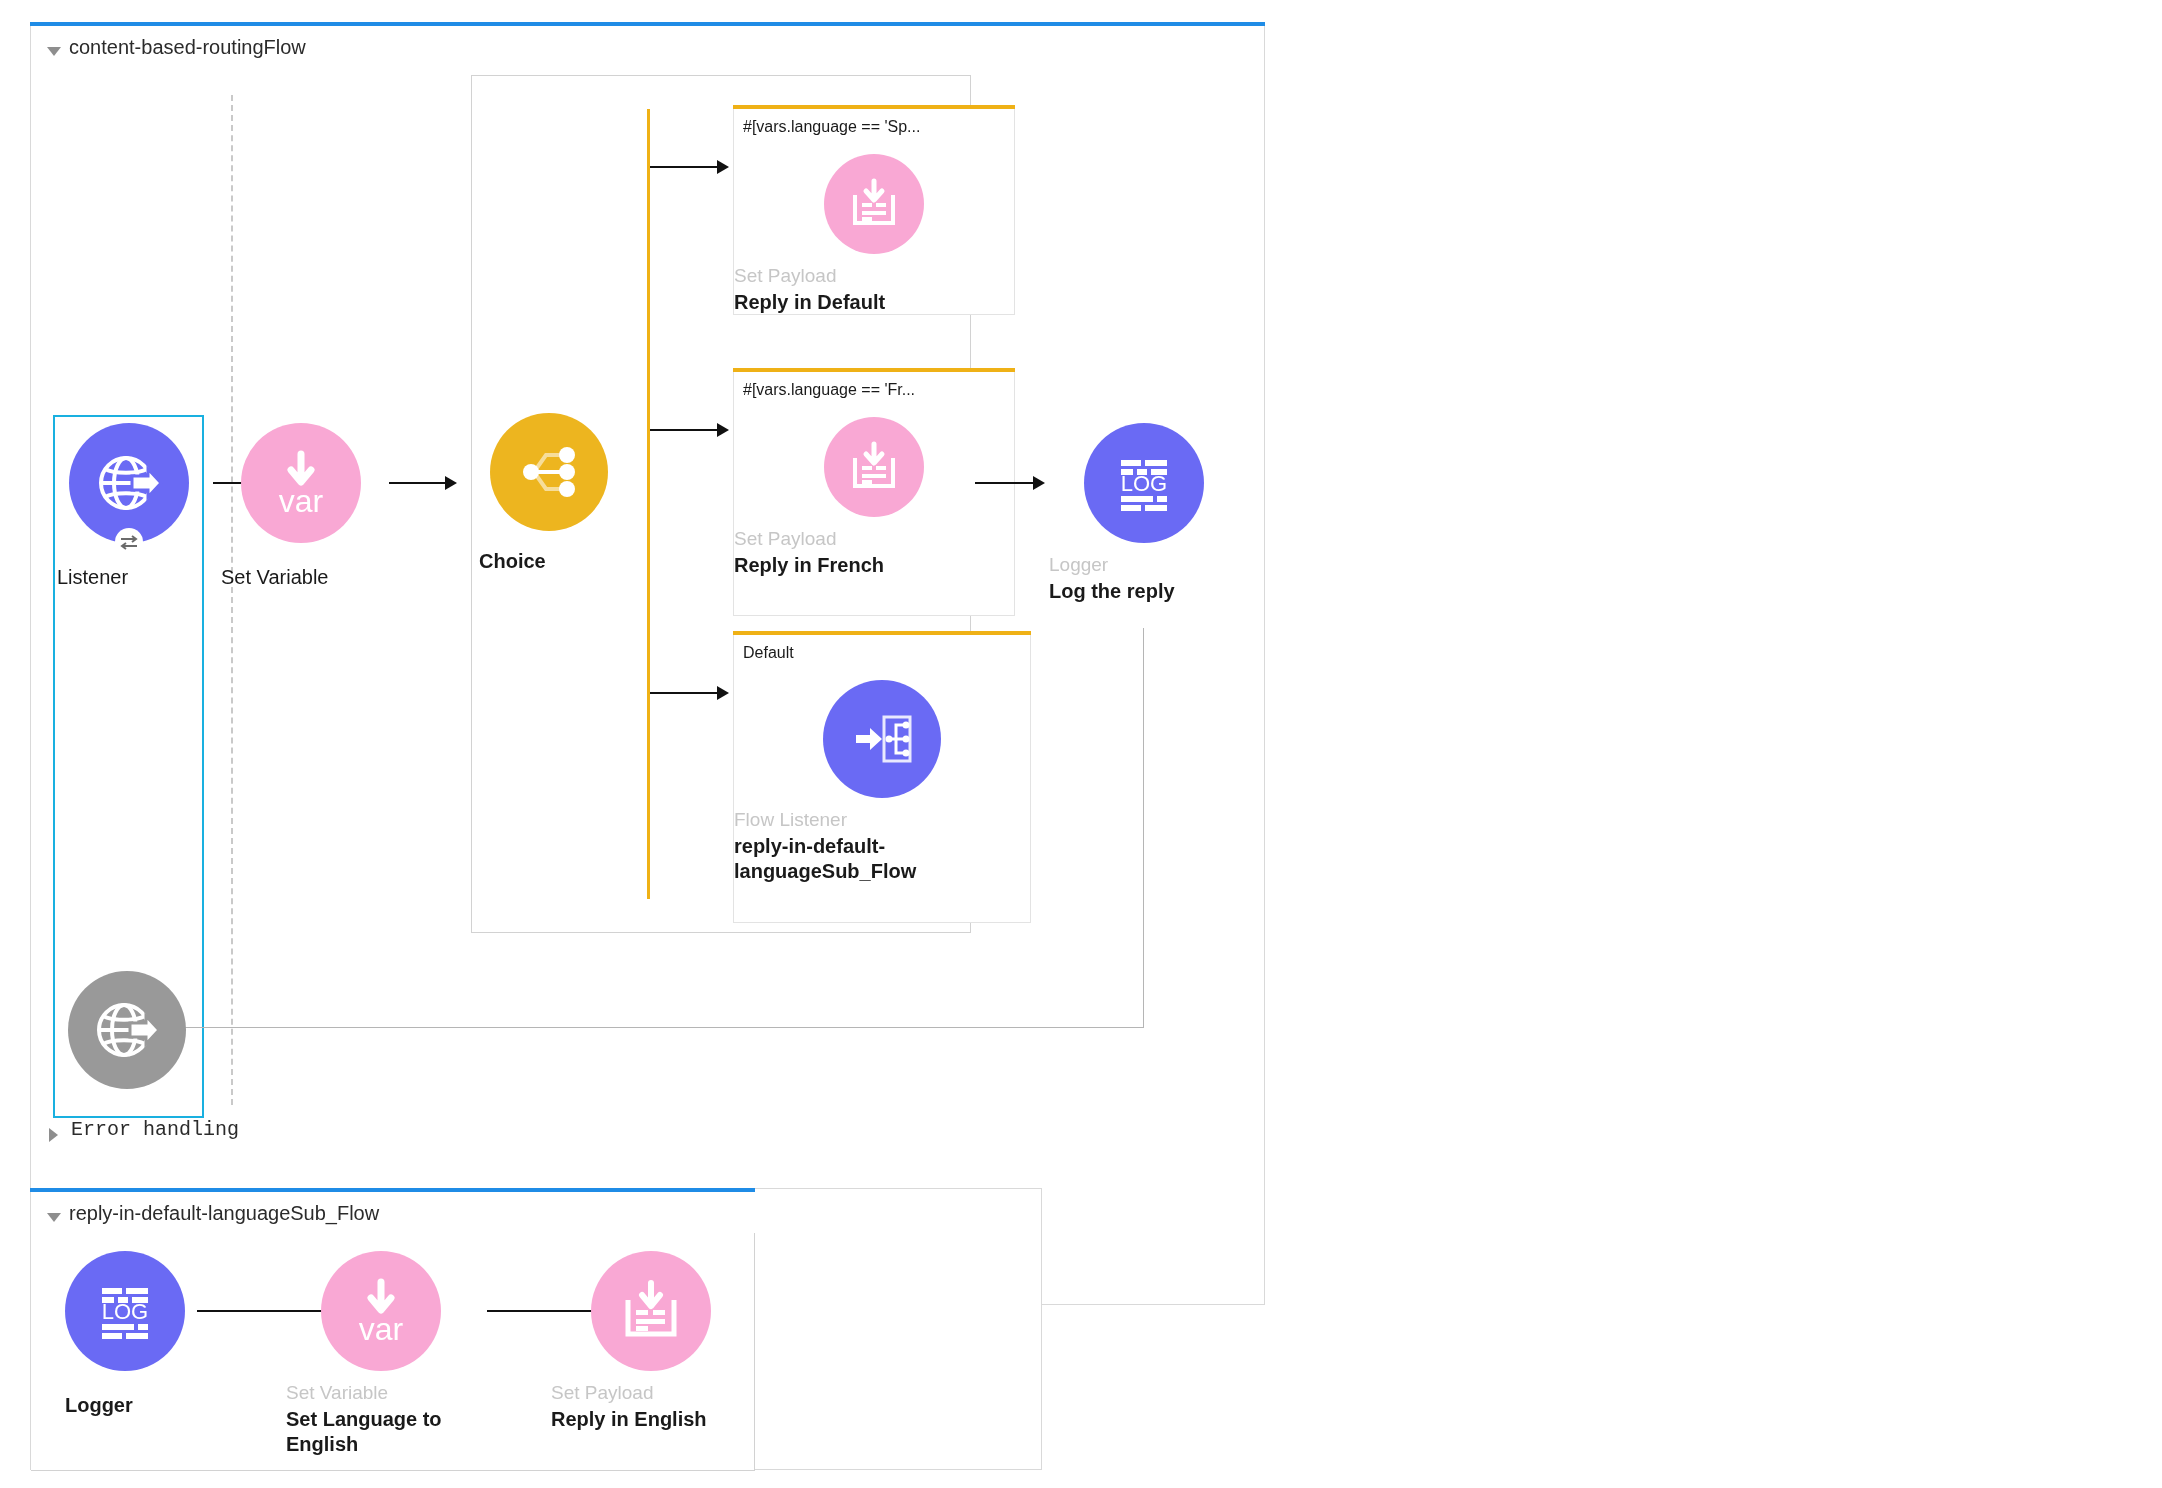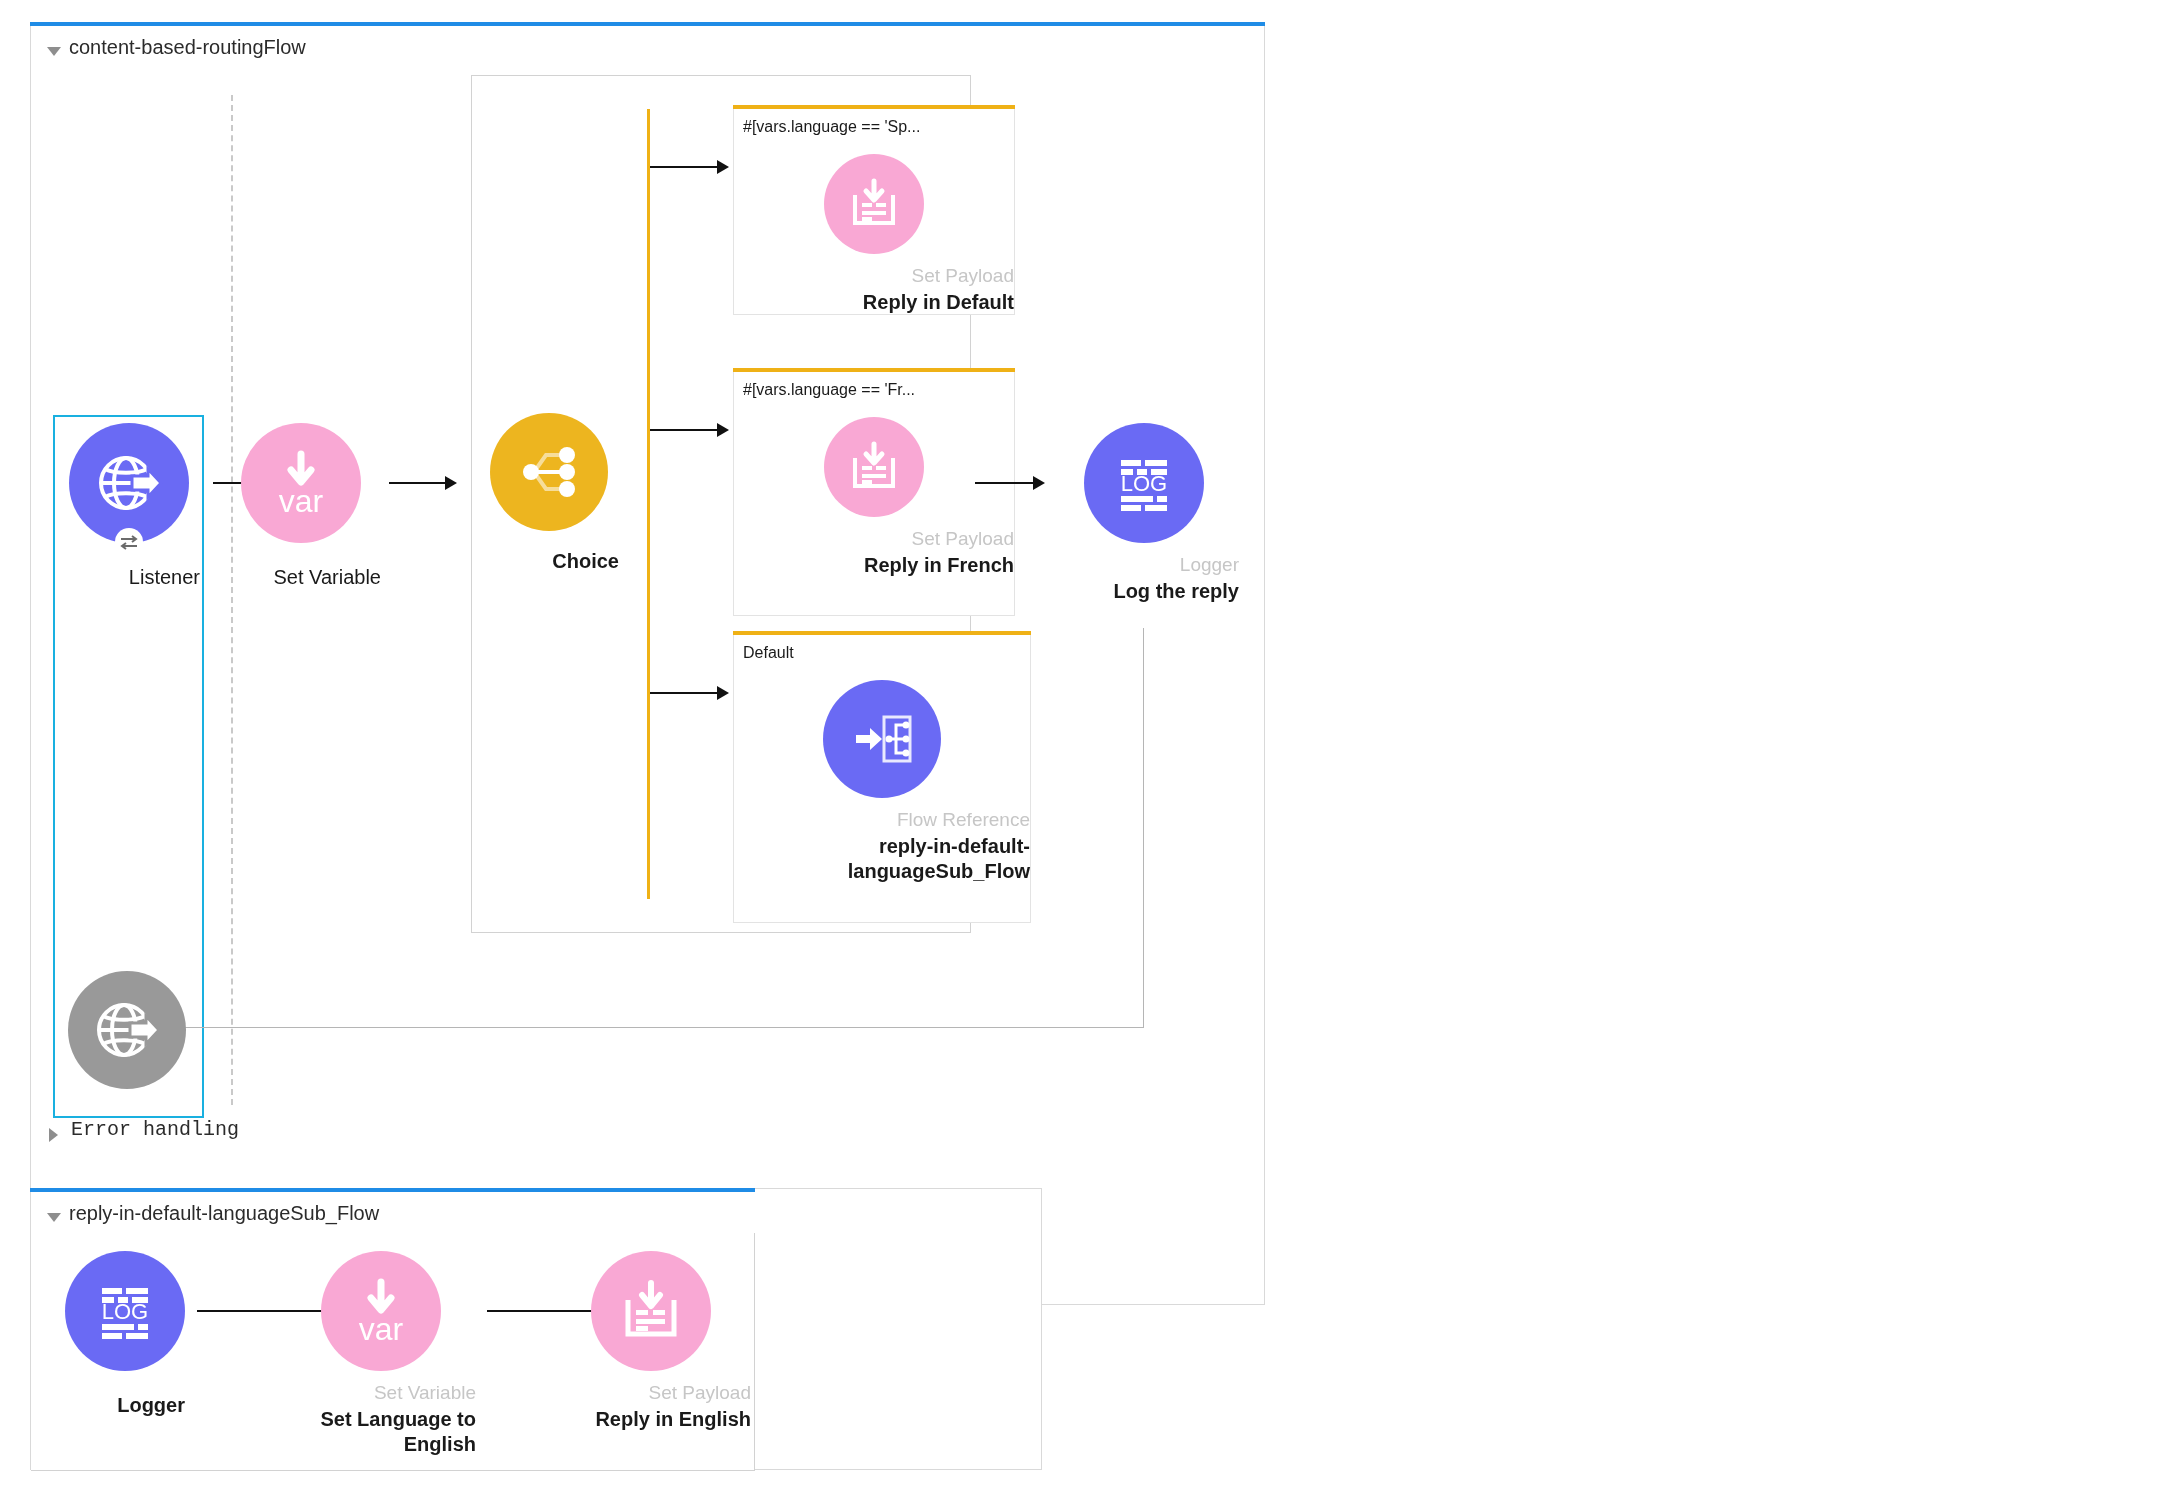--- a/index.html
+++ b/index.html
@@ -30,21 +30,21 @@
   }
   .caret.down{
     border-left:7px solid transparent;border-right:7px solid transparent;
     border-top:9px solid #8e8e8e;
   }
   .caret.right{
     border-top:7px solid transparent;border-bottom:7px solid transparent;
     border-left:9px solid #8e8e8e;
   }
   
-  .node{position:absolute;text-align:right;}
+  .node{position:absolute;text-align:left;}
   .circle{
     border-radius:50%;display:flex;align-items:center;justify-content:center;
     position:relative;margin:0 auto;
   }
   .c-purple{background:#6a6af4;}
   .c-green{background:#f9a8d4;}
   .c-amber{background:#edb51f;}
   .c-gray{background:#999999;}
   .node-type{
     font-size:19px;color:#c6c6c6;margin-top:10px;line-height:1.25;
@@ -240,21 +240,21 @@
               <path d="M50 36 v-14 h8"></path>
               <path d="M50 36 h8"></path>
               <path d="M50 36 v14 h8"></path>
             </g>
             <circle cx="43" cy="36" r="3.5" fill="#ffffff"></circle>
             <circle cx="60" cy="22" r="3.5" fill="#ffffff"></circle>
             <circle cx="60" cy="36" r="3.5" fill="#ffffff"></circle>
             <circle cx="60" cy="50" r="3.5" fill="#ffffff"></circle>
           </svg>
         </div>
-        <div class="node-type">Flow Reference</div>
+        <div class="node-type">Flow Listener</div>
         <div class="node-name">reply-in-default-</div>
         <div class="node-name" style="margin-top:0;">languageSub_Flow</div>
       </div>
     </div>
 
     <div class="hline" style="left:944px;top:459px;width:60px;"></div>
     <div class="arrowhead" style="left:1002px;top:453px;"></div>
 
     <div class="node" style="left:1018px;top:400px;width:190px;">
       <div class="circle c-purple" style="width:120px;height:120px;">

